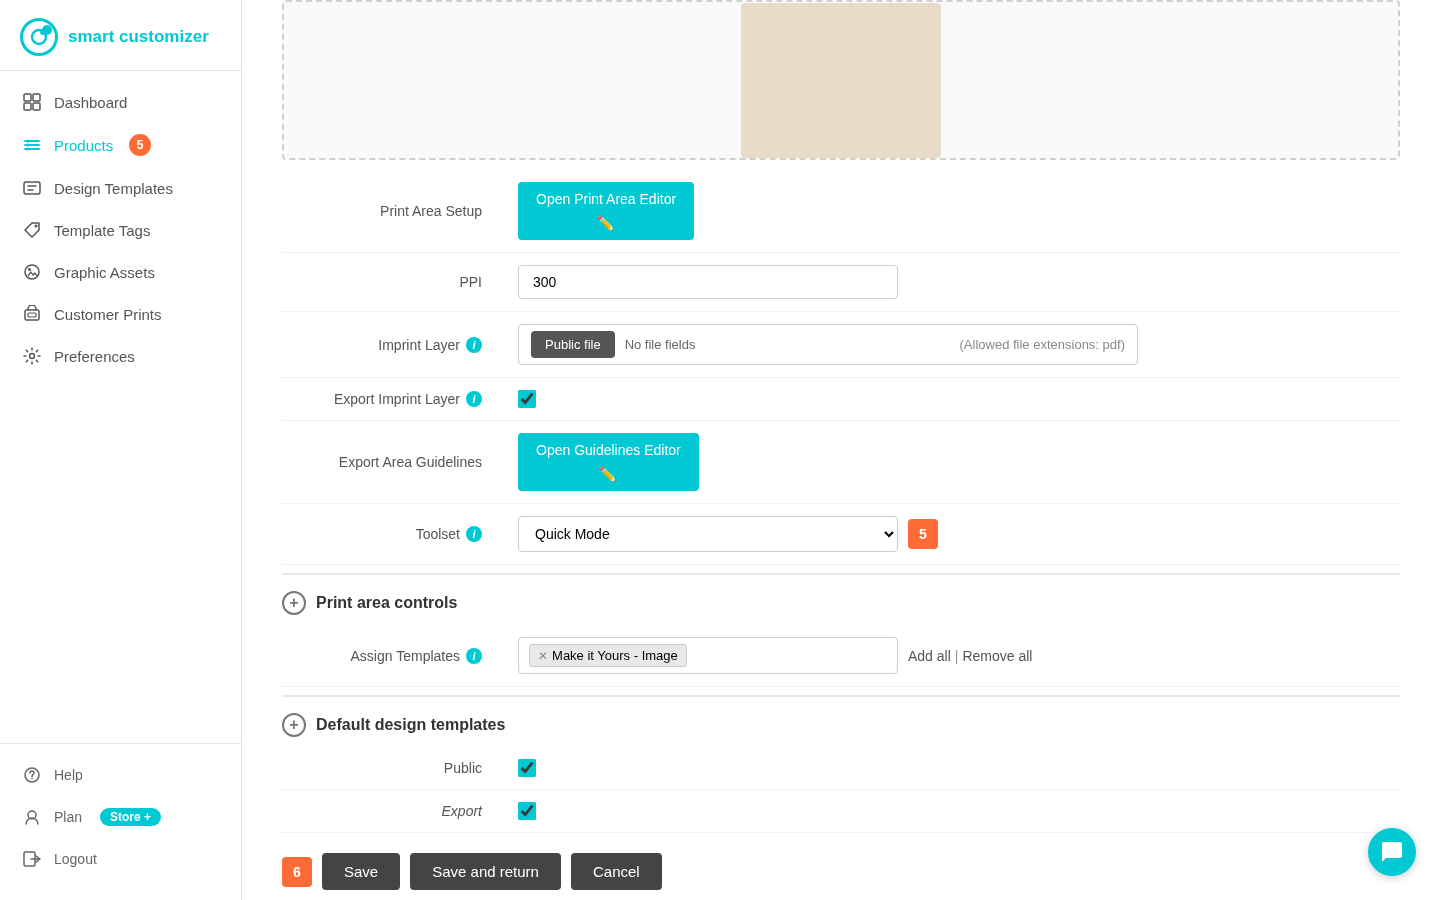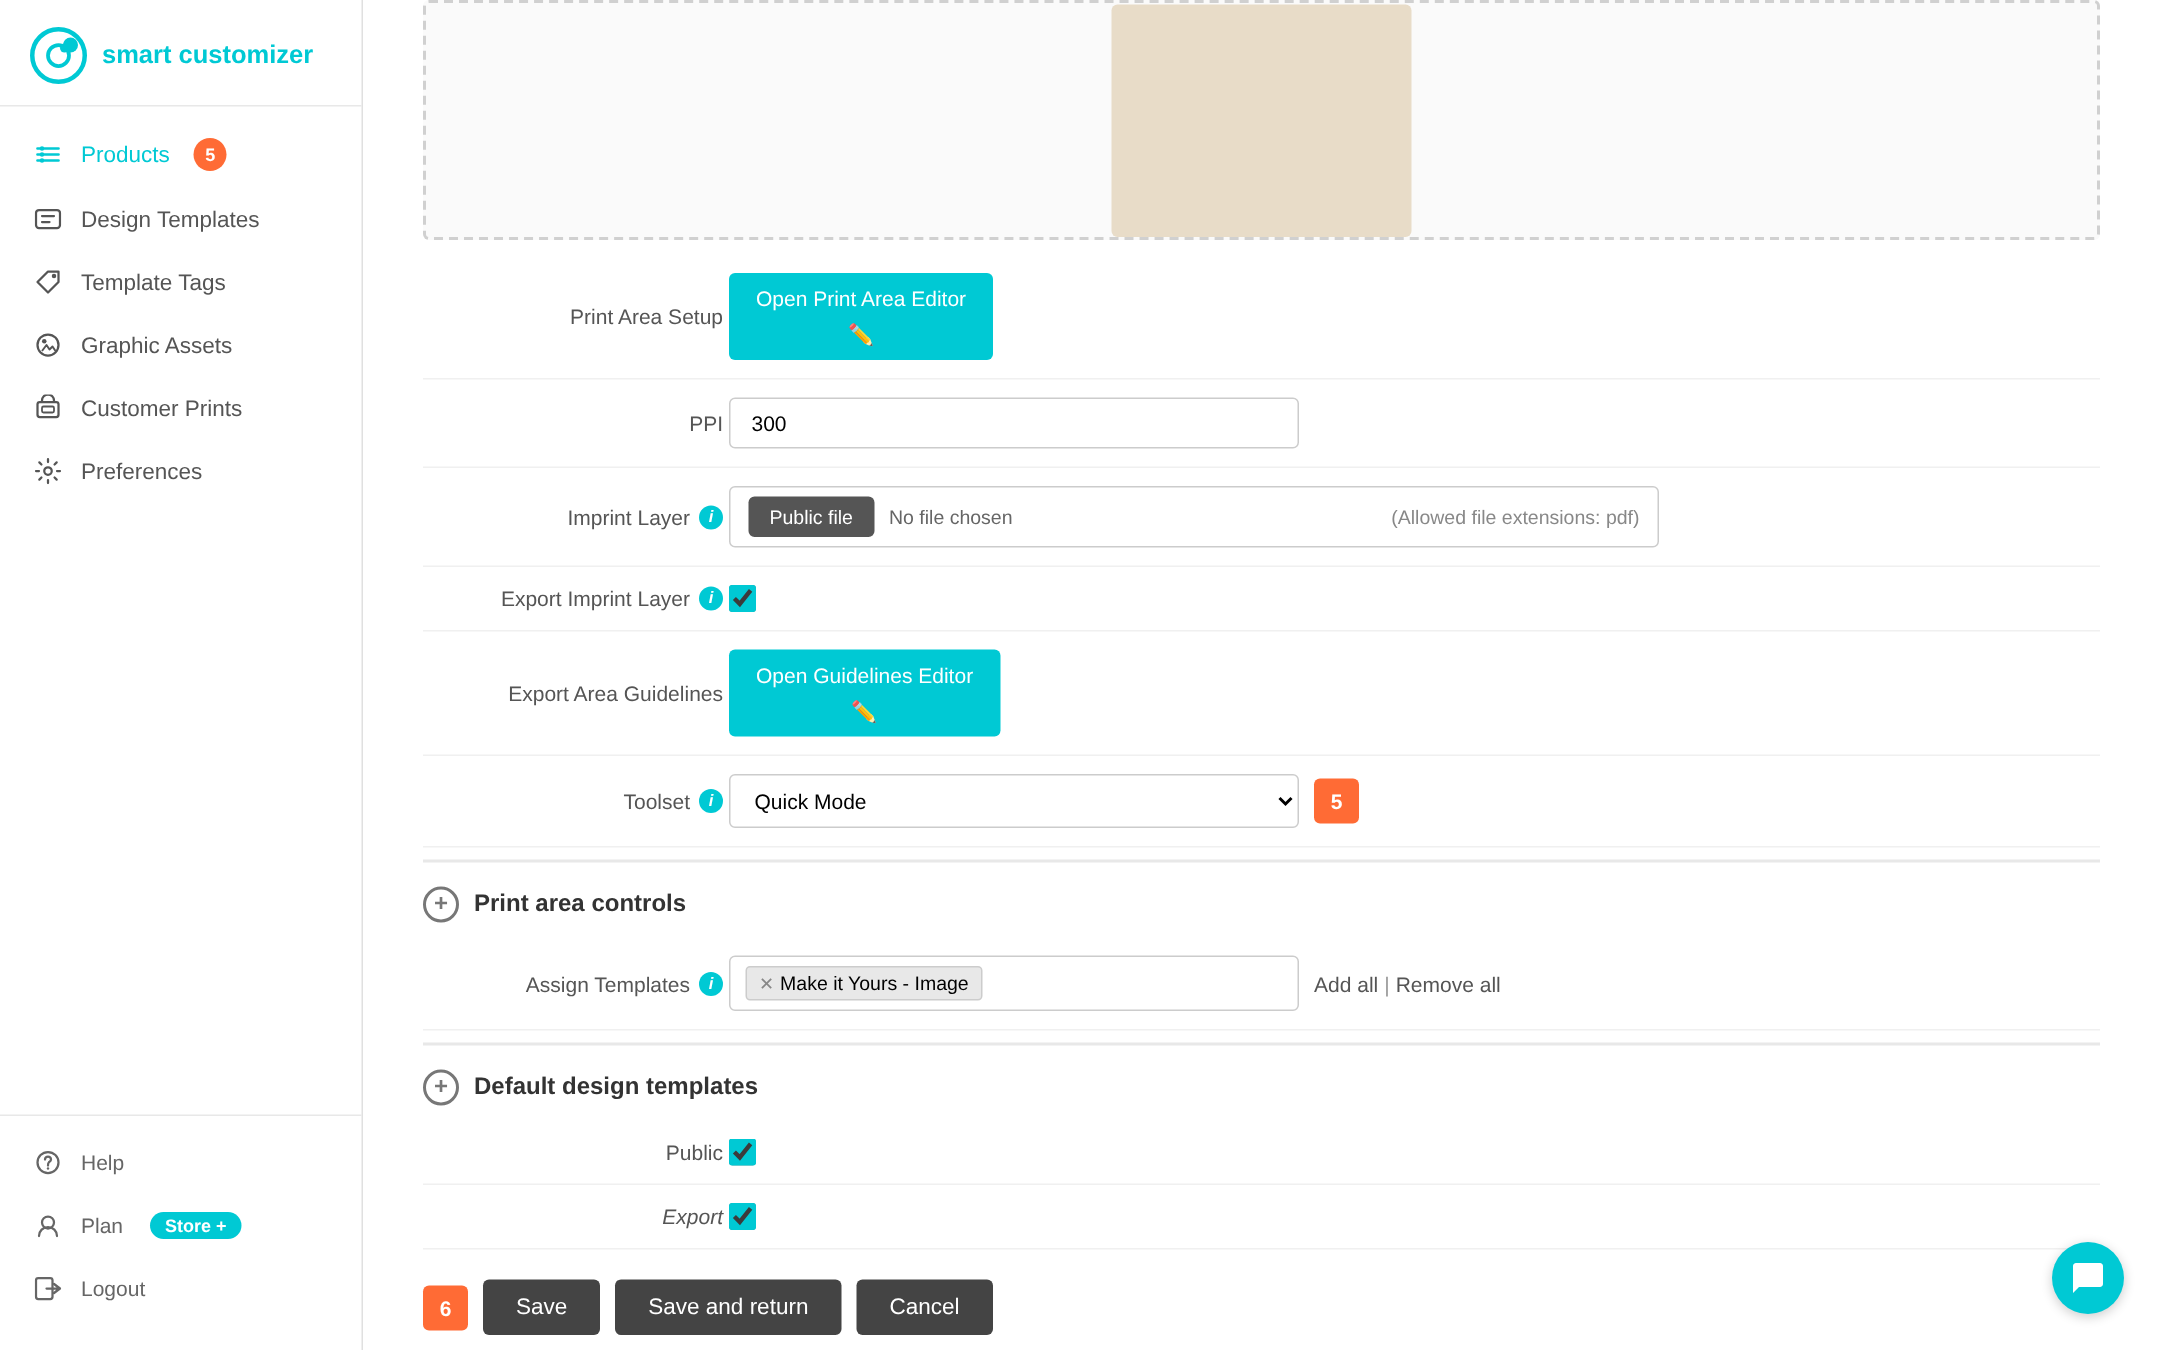--- a/index.html
+++ b/index.html
@@ -96,21 +96,21 @@
 
     
     .form-section {
       padding-top: 10px;
     }
     .form-row {
       display: flex;
       align-items: center;
       padding: 12px 0;
       border-bottom: 1px solid #f0f0f0;
-      gap: 4px;
+      gap: 36px;
     }
     .form-label {
       width: 200px;
       min-width: 200px;
       text-align: right;
       font-size: 14px;
       color: #555;
       display: flex;
       align-items: center;
       justify-content: flex-end;
@@ -323,20 +323,31 @@
     <div class="logo-icon">
       <svg width="18" height="18" viewBox="0 0 18 18">
         <circle cx="9" cy="9" r="7" stroke="#00c9d4" stroke-width="2.5" fill="none"></circle>
         <circle cx="13" cy="4" r="3" fill="#00c9d4"></circle>
       </svg>
     </div>
     <span class="logo-text">smart customizer</span>
   </div>
   <nav class="sidebar-nav">
 
+    <div class="nav-item">
+      <span class="nav-icon">
+        <svg width="18" height="18" viewBox="0 0 18 18" fill="none">
+          <rect x="1" y="1" width="7" height="7" rx="1" stroke="#555" stroke-width="1.5"></rect>
+          <rect x="10" y="1" width="7" height="7" rx="1" stroke="#555" stroke-width="1.5"></rect>
+          <rect x="1" y="10" width="7" height="7" rx="1" stroke="#555" stroke-width="1.5"></rect>
+          <rect x="10" y="10" width="7" height="7" rx="1" stroke="#555" stroke-width="1.5"></rect>
+        </svg>
+      </span>
+      <span>Dashboard</span>
+    </div>
 
     <div class="nav-item active">
       <span class="nav-icon">
         <svg width="18" height="18" viewBox="0 0 18 18" fill="none">
           <path d="M2 5h14M2 9h14M2 13h14" stroke="#00c9d4" stroke-width="1.8" stroke-linecap="round"></path>
           <circle cx="5" cy="5" r="1.5" fill="#00c9d4"></circle>
           <circle cx="5" cy="9" r="1.5" fill="#00c9d4"></circle>
           <circle cx="5" cy="13" r="1.5" fill="#00c9d4"></circle>
         </svg>
       </span>
@@ -460,21 +471,21 @@
       </div>
 
       <div class="form-row">
         <div class="form-label">
           <span>Imprint Layer</span>
           <span class="info-icon">i</span>
         </div>
         <div class="form-control-area">
           <div class="file-input-area">
             <button class="btn-file">Public file</button>
-            <span class="file-name">No file chosen</span>
+            <span class="file-name">No file fields</span>
             <span class="file-hint">(Allowed file extensions: pdf)</span>
           </div>
         </div>
       </div>
 
       <div class="form-row">
         <div class="form-label">
           <span>Export Imprint Layer</span>
           <span class="info-icon">i</span>
         </div>

